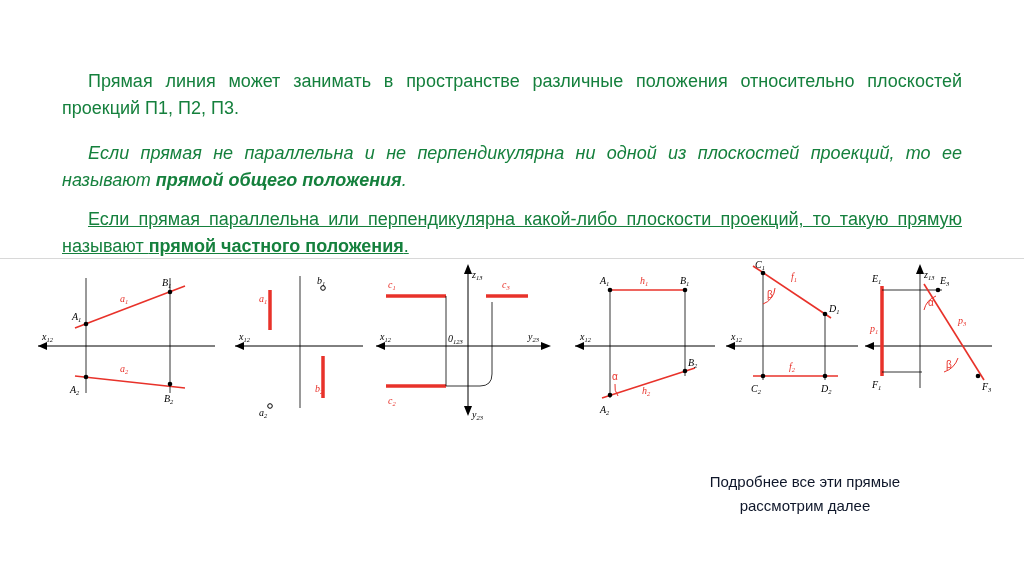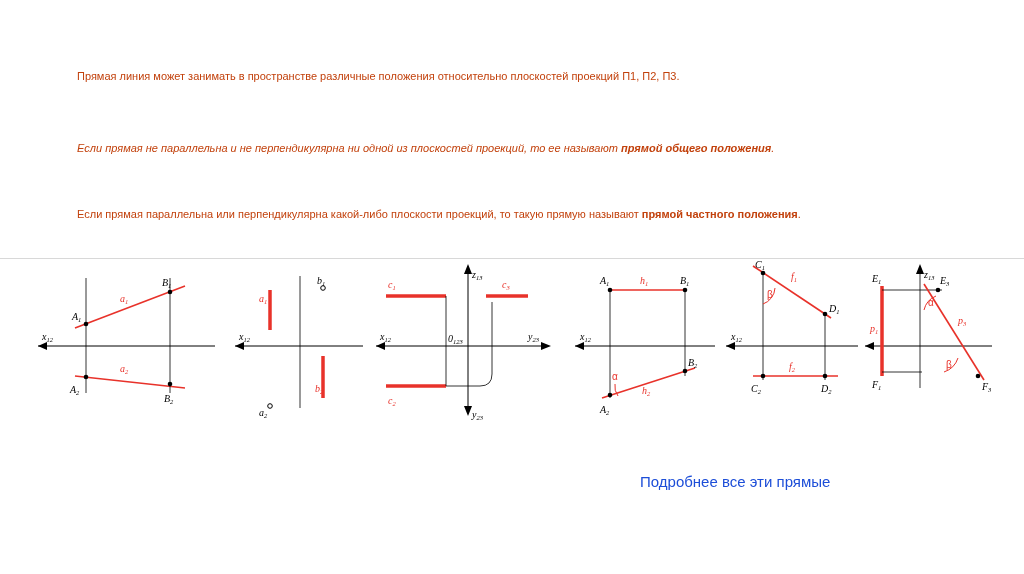--- a/index.html
+++ b/index.html
@@ -16,30 +16,30 @@
     overflow: hidden;
   }
   .slide {
     position: absolute;
     left: 0; top: 0;
     width: 1024px;
     height: 574px;
   }
   .text-block {
     position: absolute;
-    left: 51px;
+    left: 62px;
     width: 900px;
-    font-size: 11px;
+    font-size: 18px;
     line-height: 1.5;
     text-align: justify;
-    color: #c2410c;
+    color: #15803d;
   }
   .para1 { top: 68px; }
   .para2 { top: 140px; font-style: italic; }
-  .para3 { top: 206px; }
+  .para3 { top: 206px; text-decoration: underline; }
   .indent { display: inline-block; width: 26px; }
   b { font-weight: bold; }
 
   .divider {
     position: absolute;
     left: 0;
     top: 258px;
     width: 1024px;
     height: 1px;
     background: #d8d8d8;
@@ -51,22 +51,22 @@
     top: 258px;
     width: 1024px;
     height: 200px;
   }
 
   .caption {
     position: absolute;
     top: 470px;
     left: 640px;
     width: 330px;
-    text-align: left;
-    color: #1d4ed8;
+    text-align: center;
+    color: #0f172a;
     font-size: 15px;
     line-height: 1.6;
   }
 
   svg { display: block; }
   .blk { stroke: #000; fill: none; }
   .red { stroke: #e8322a; fill: none; }
   .lbl-i { font-family: "Liberation Serif", serif; font-style: italic; font-size: 10px; fill: #000; }
   .lbl-r { font-family: "Liberation Serif", serif; font-style: italic; font-size: 10px; fill: #e8322a; }
   .lbl-rb { font-family: "Liberation Sans", sans-serif; font-size: 10px; fill: #e8322a; }
@@ -241,15 +241,16 @@
       <text class="lbl-rb" x="66" y="48">α</text>
       <path class="red" d="M 62 52 A 20 20 0 0 1 74 38" stroke-width="1"></path>
       <text class="lbl-rb" x="84" y="110">β</text>
       <path class="red" d="M 82 114 A 22 22 0 0 0 96 100" stroke-width="1"></path>
     </svg>
 
   </div>
 
   <div class="caption">
     <div>Подробнее все эти прямые</div>
+    <div>рассмотрим далее</div>
   </div>
 
 </div>
 
 </body></html>

